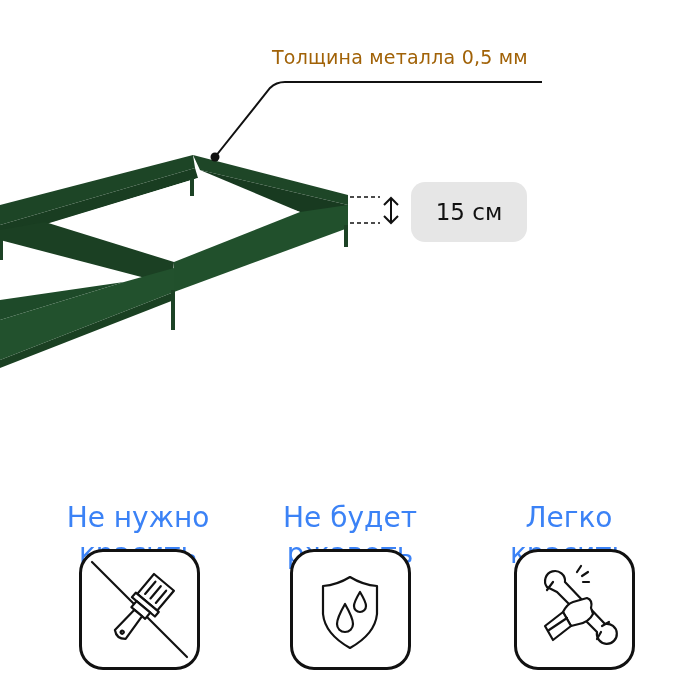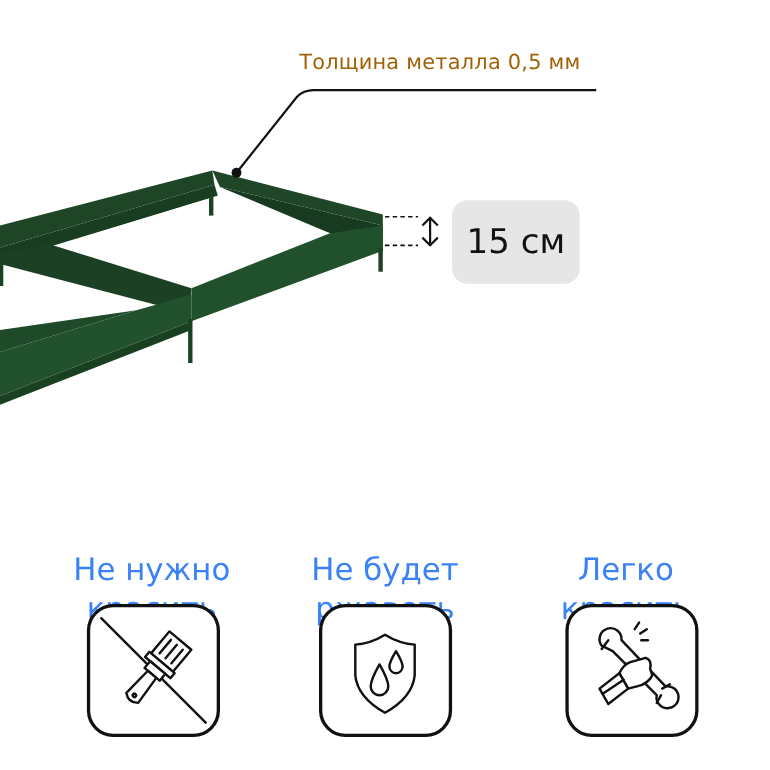--- a/index.html
+++ b/index.html
@@ -1,23 +1,23 @@
 <!DOCTYPE html>
 <html><head>
 <meta charset="utf-8">
 <style>
   html, body { margin:0; padding:0; background:#ffffff; }
   body { width:700px; height:700px; position:relative; overflow:hidden;
          font-family:"DejaVu Sans", sans-serif; color:#111; }
   .abs { position:absolute; }
   #scene { position:absolute; left:0; top:0; width:700px; height:420px; }
   .callout-text { left:272px; top:46px; font-size:19px; letter-spacing:0.2px; color:#a16207; }
-  .height-badge { left:411px; top:182px; width:116px; height:76px; border-radius:14px;
+  .height-badge { left:411px; top:182px; width:116px; height:60px; border-radius:14px;
                   background:#e6e6e6; display:flex; align-items:center; justify-content:center;
-                  font-size:31px; color:#111; }
+                  font-size:23px; color:#111; }
   .feature { position:absolute; top:456px; width:190px; text-align:center; }
   .feature-label { font-size:28px; line-height:36px; color:#3b82f6; white-space:pre-line;margin-top:44px; }
   .feature-icon { position:absolute; top:549px; width:121px; height:121px;
                   box-sizing:border-box; border:3px solid #111; border-radius:24px; background:#fff; }
   .feature-icon svg { position:absolute; left:0; top:0; width:115px; height:115px; }
 </style>
 </head>
 <body>
 
 <svg id="scene" viewBox="0 0 700 420">

